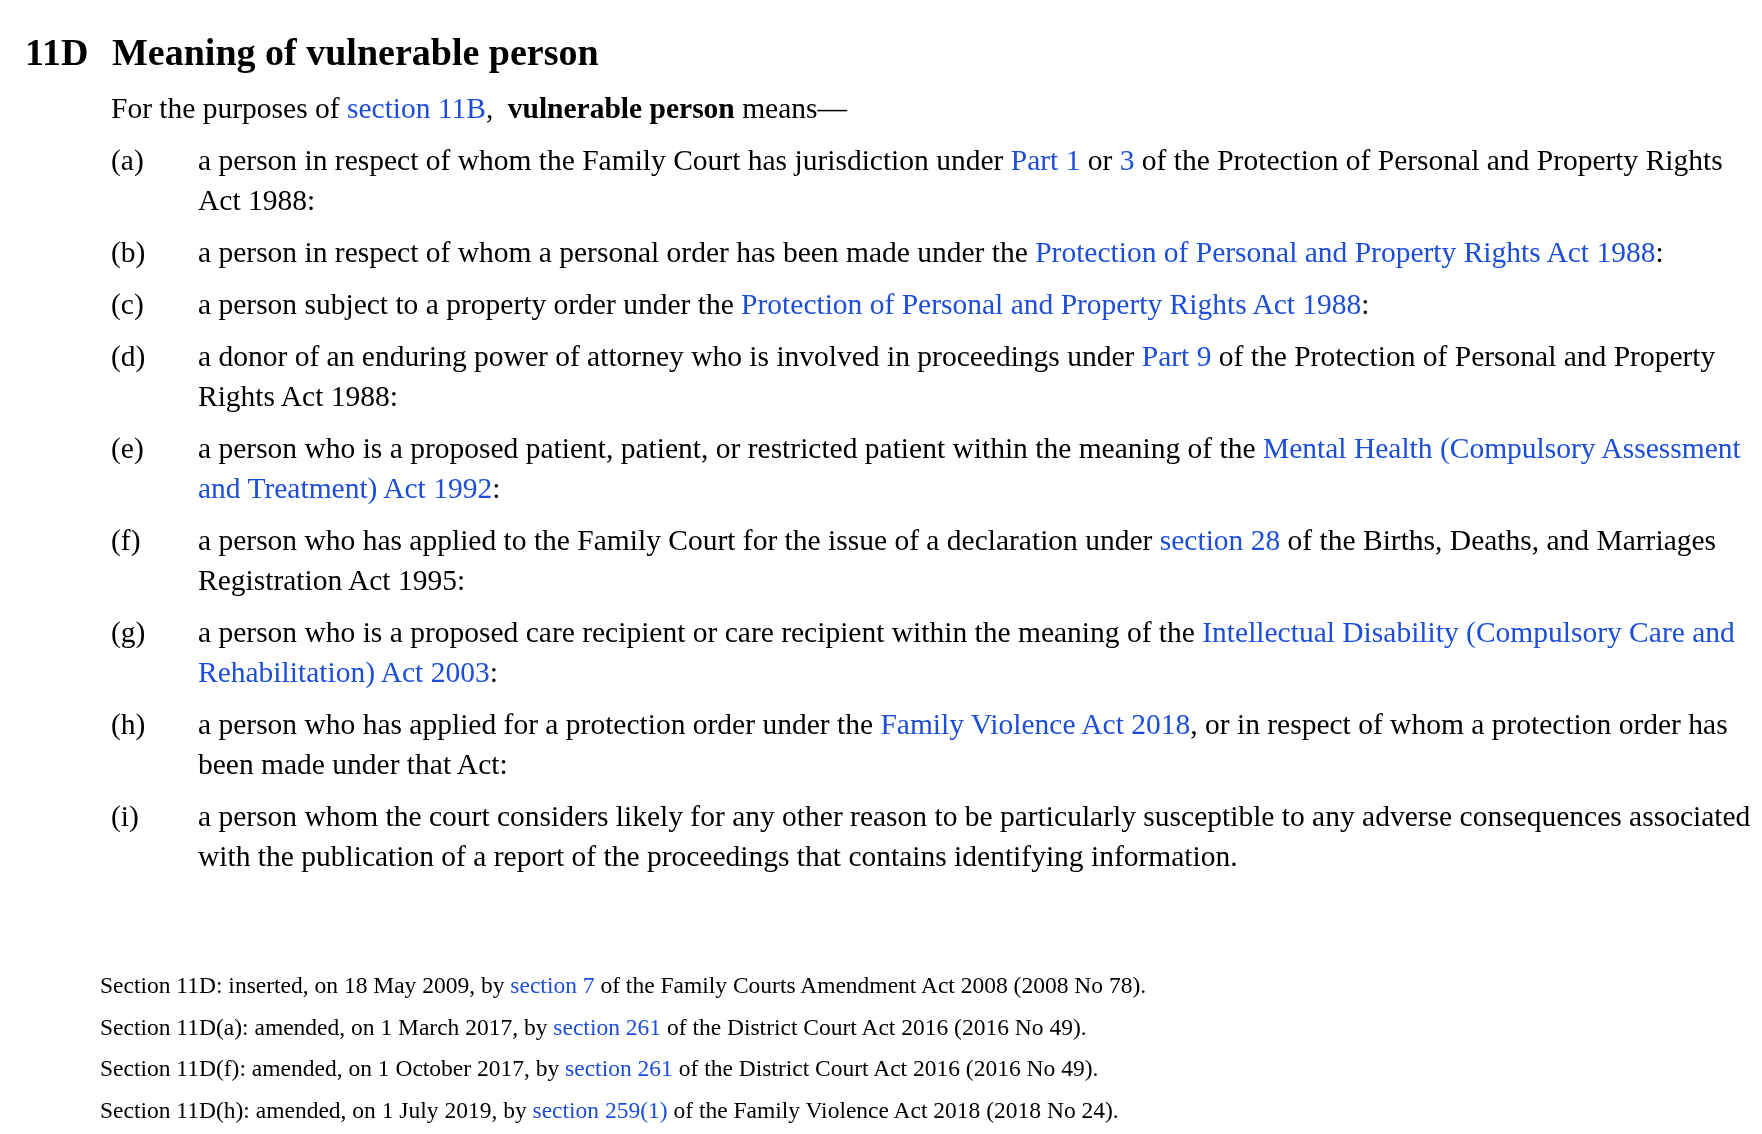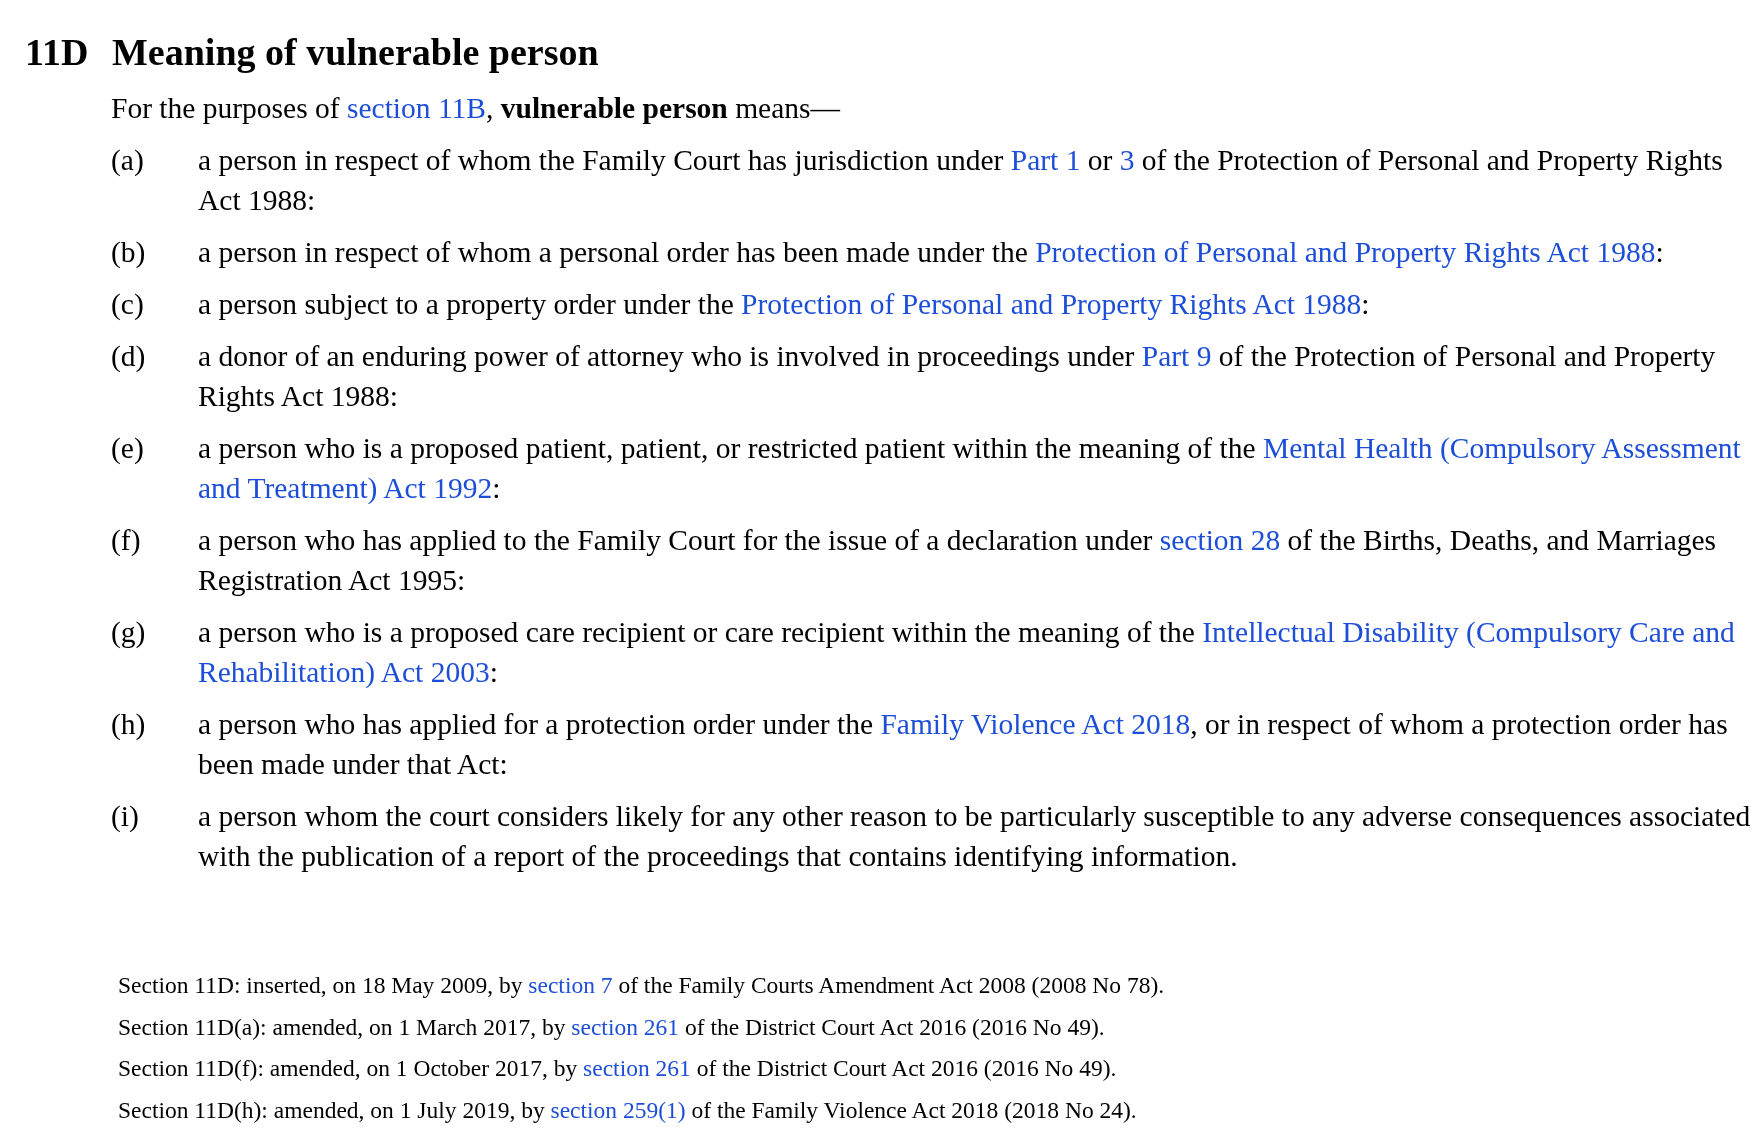--- a/index.html
+++ b/index.html
@@ -39,21 +39,21 @@
       width: 87px;
     }
     .intro {
       position: absolute;
       left: 111px;
       top: 86px;
       font-size: 29.5px;
       line-height: 44px;
       white-space: nowrap;
     }
-    .intro b { font-weight: bold; }
+    .intro b { font-weight: bold; margin-left: 7px; }
     .clauses {
       position: absolute;
       left: 111px;
       top: 140px;
       width: 1640px;
     }
     .clause {
       display: flex;
       font-size: 29.5px;
       line-height: 40px;
@@ -62,21 +62,21 @@
     .clause .label {
       flex: 0 0 87px;
       width: 87px;
     }
     .clause .text {
       flex: 1 1 auto;
       width: 1553px;
     }
     .notes {
       position: absolute;
-      left: 118px;
+      left: 100px;
       top: 965px;
       font-size: 23.5px;
       line-height: 41.5px;
       white-space: nowrap;
     }
     .note { display: block; }
   </style>
 </head>
 <body>
 

